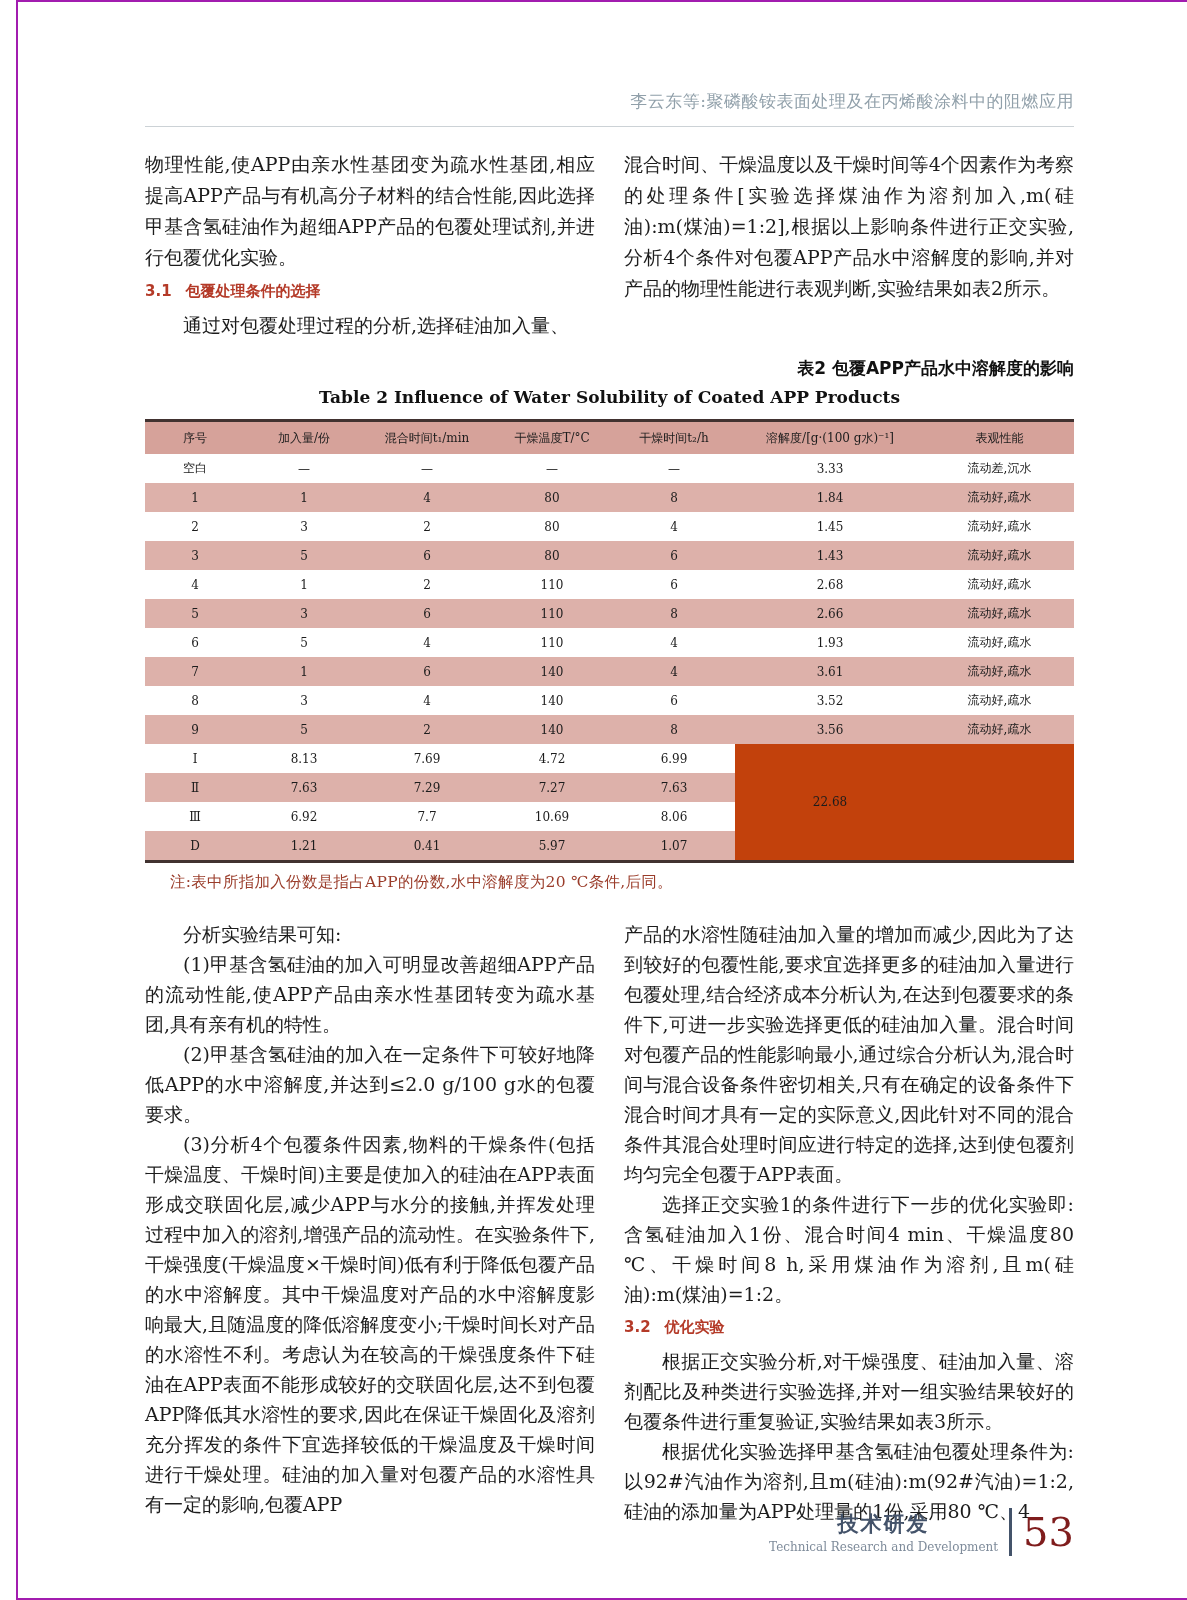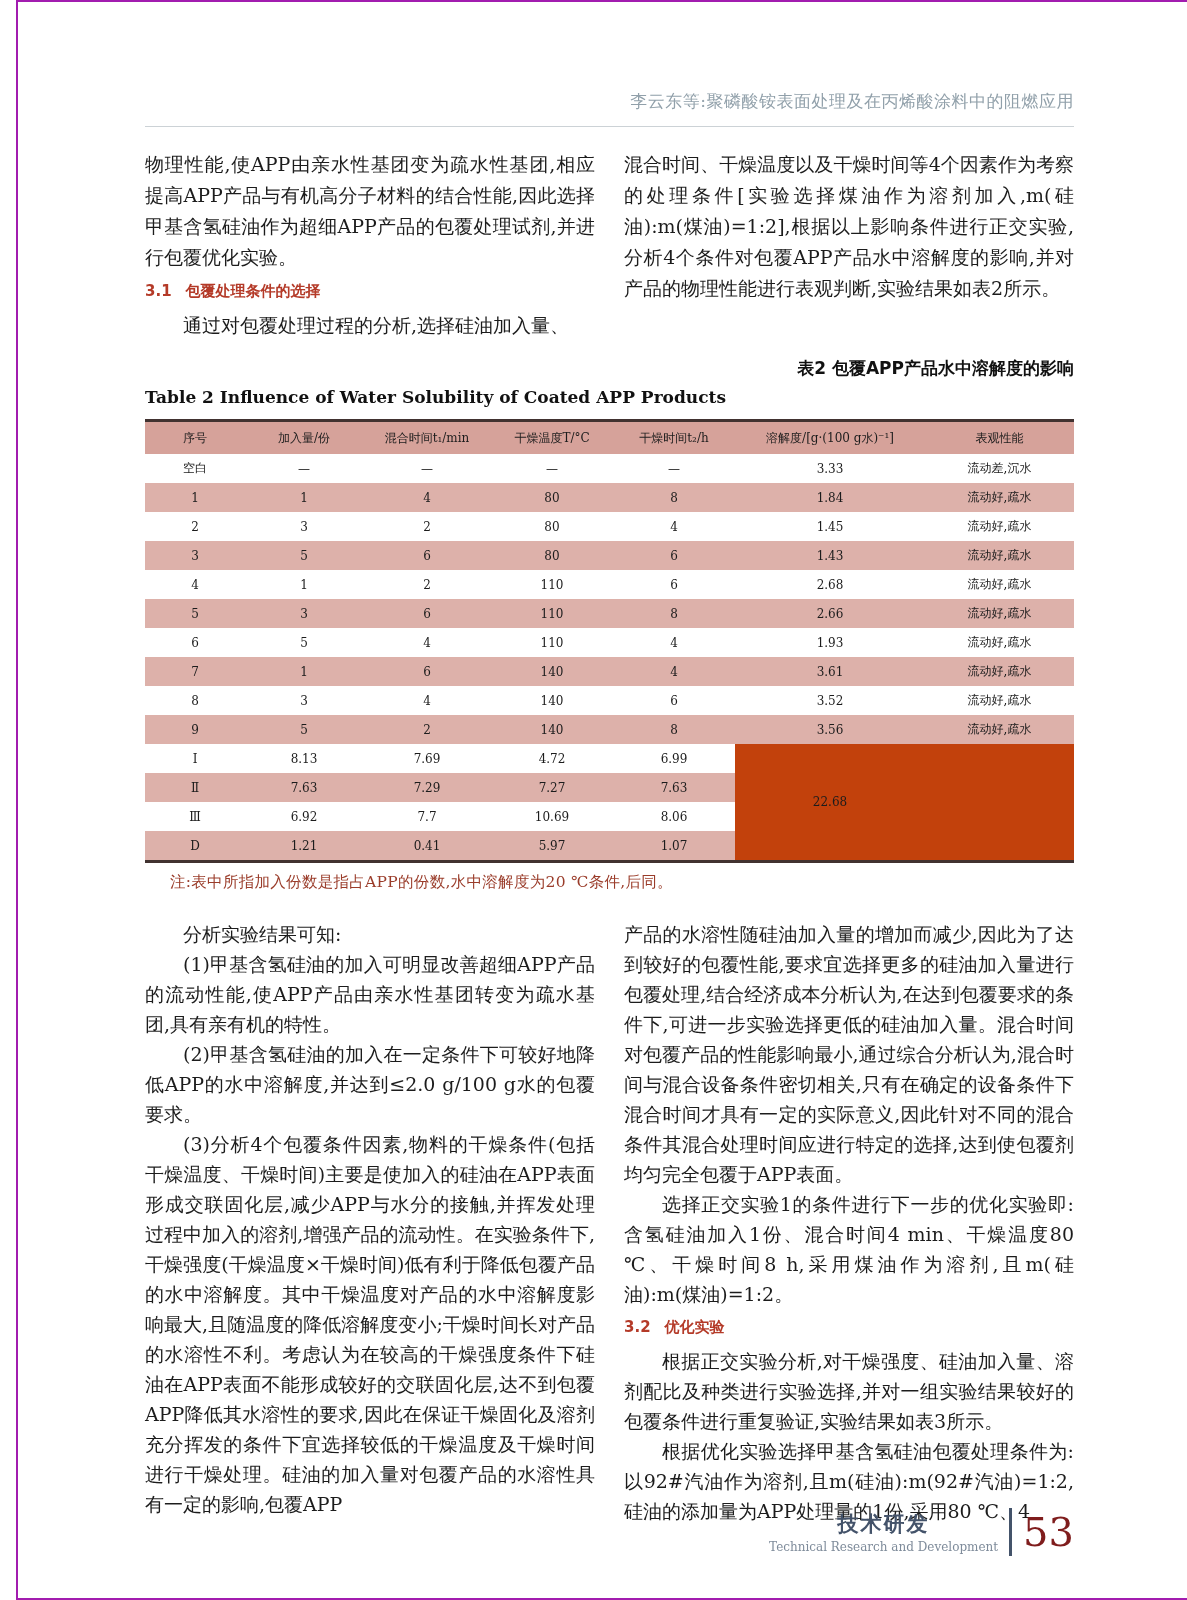--- a/index.html
+++ b/index.html
@@ -38,21 +38,21 @@
   .analysis { margin-top:26px; }
   .analysis .col { line-height:30px; }
 
   
   .table-block { margin-top:16px; }
   .cap-zh {
     text-align:right; font-family:"DejaVu Sans","Liberation Sans",sans-serif;
     font-weight:bold; font-size:17px; color:#111;
   }
   .cap-en {
-    text-align:left; font-family:"DejaVu Serif","Liberation Serif",serif;
+    text-align:center; font-family:"DejaVu Serif","Liberation Serif",serif;
     font-weight:bold; font-size:17px; margin-top:7px; color:#111;
   }
   table.t2 {
     width:100%; border-collapse:collapse; margin-top:12px;
     font-size:12px;
     border-top:3px solid #413230;
     border-bottom:3px solid #413230;
   }
   table.t2 th, table.t2 td {
     font-weight:normal; text-align:center; vertical-align:middle;

